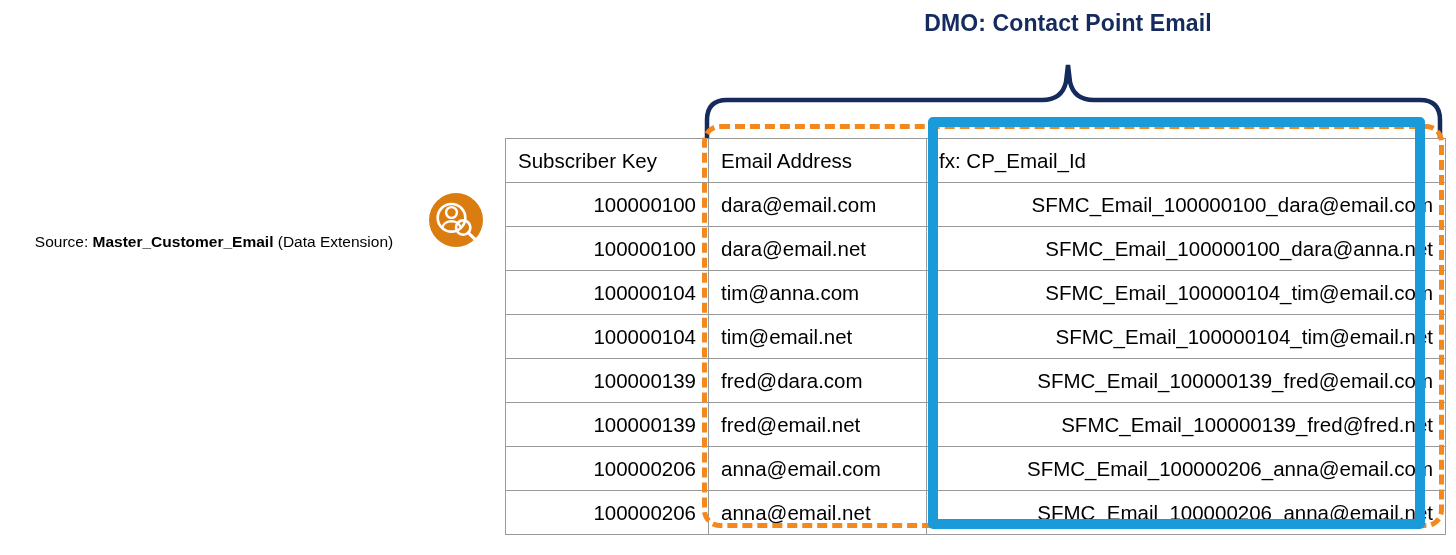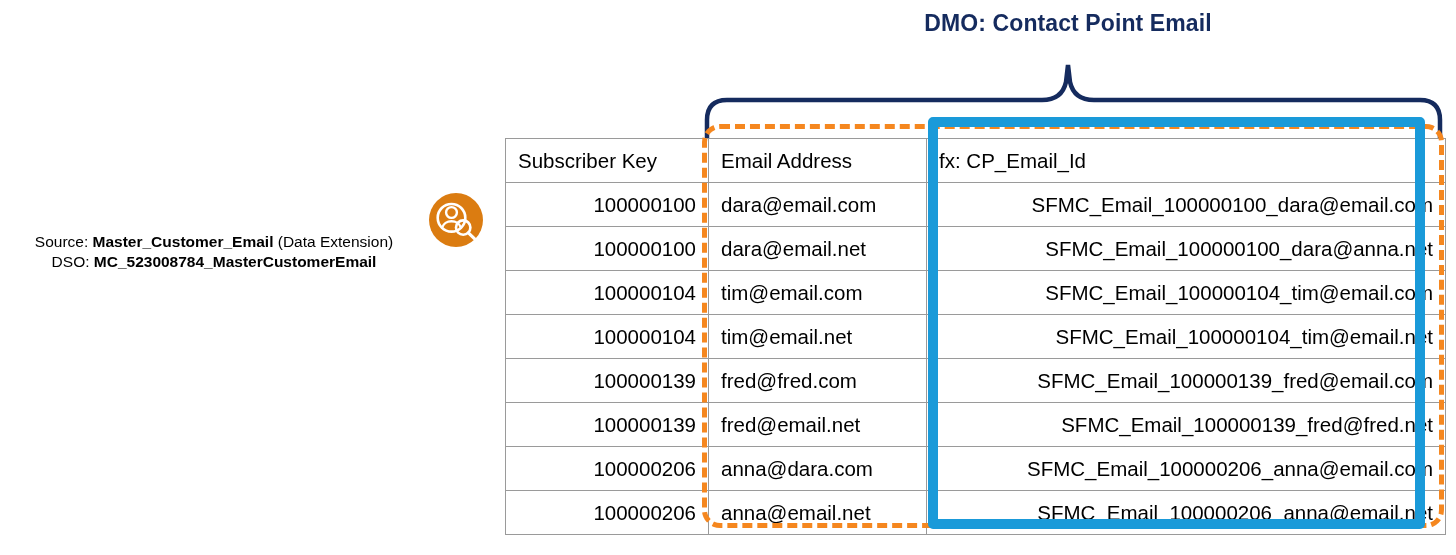--- a/index.html
+++ b/index.html
@@ -129,21 +129,20 @@
 <body>
 
 <div id="dmo-title">DMO: Contact Point Email</div>
 
 <svg id="navy-brace" viewBox="0 0 766 96" fill="none" xmlns="http://www.w3.org/2000/svg">
   <path d="M17 96 L17 68 Q17 48 37 48 L352 48 Q372 48 376 30 L378 13 L380 30 Q384 48 404 48 L730 48 Q750 48 750 68 L750 96" stroke="#152B5E" stroke-width="4.5" fill="none" stroke-linecap="round"></path>
 </svg>
 
 <div id="source-block">
   <div class="ln"><span>Source: </span><span class="b">Master_Customer_Email</span><span> (Data Extension)</span></div>
-  <div class="ln"><span>DSO: </span><span class="b">MC_523008784_MasterCustomerEmail</span></div>
 </div>
 
 <div id="source-icon">
   <svg width="54" height="54" viewBox="0 0 54 54" xmlns="http://www.w3.org/2000/svg">
     <circle cx="22.5" cy="19.5" r="5.4" fill="none" stroke="#ffffff" stroke-width="2.4"></circle>
     <path d="M13.2 34.5 a9.6 8.4 0 0 1 18.6 0" fill="none" stroke="#ffffff" stroke-width="2.4" stroke-linecap="round"></path>
     <circle cx="22.5" cy="24.8" r="13.8" fill="none" stroke="#ffffff" stroke-width="2.6"></circle>
     <circle cx="34.2" cy="34.6" r="7.2" fill="none" stroke="#ffffff" stroke-width="2.6"></circle>
     <line x1="39.4" y1="39.8" x2="45.4" y2="45.6" stroke="#ffffff" stroke-width="3.2" stroke-linecap="round"></line>
   </svg>
@@ -169,41 +168,41 @@
         <td class="email">dara@email.com</td>
         <td class="fx">SFMC_Email_100000100_dara@email.com</td>
       </tr>
       <tr>
         <td class="key">100000100</td>
         <td class="email">dara@email.net</td>
         <td class="fx">SFMC_Email_100000100_dara@anna.net</td>
       </tr>
       <tr>
         <td class="key">100000104</td>
-        <td class="email">tim@email.com</td>
+        <td class="email">tim@anna.com</td>
         <td class="fx">SFMC_Email_100000104_tim@email.com</td>
       </tr>
       <tr>
         <td class="key">100000104</td>
         <td class="email">tim@email.net</td>
         <td class="fx">SFMC_Email_100000104_tim@email.net</td>
       </tr>
       <tr>
         <td class="key">100000139</td>
-        <td class="email">fred@fred.com</td>
+        <td class="email">fred@dara.com</td>
         <td class="fx">SFMC_Email_100000139_fred@email.com</td>
       </tr>
       <tr>
         <td class="key">100000139</td>
         <td class="email">fred@email.net</td>
         <td class="fx">SFMC_Email_100000139_fred@fred.net</td>
       </tr>
       <tr>
         <td class="key">100000206</td>
-        <td class="email">anna@dara.com</td>
+        <td class="email">anna@email.com</td>
         <td class="fx">SFMC_Email_100000206_anna@email.com</td>
       </tr>
       <tr>
         <td class="key">100000206</td>
         <td class="email">anna@email.net</td>
         <td class="fx">SFMC_Email_100000206_anna@email.net</td>
       </tr>
     </tbody>
 </table>
 

